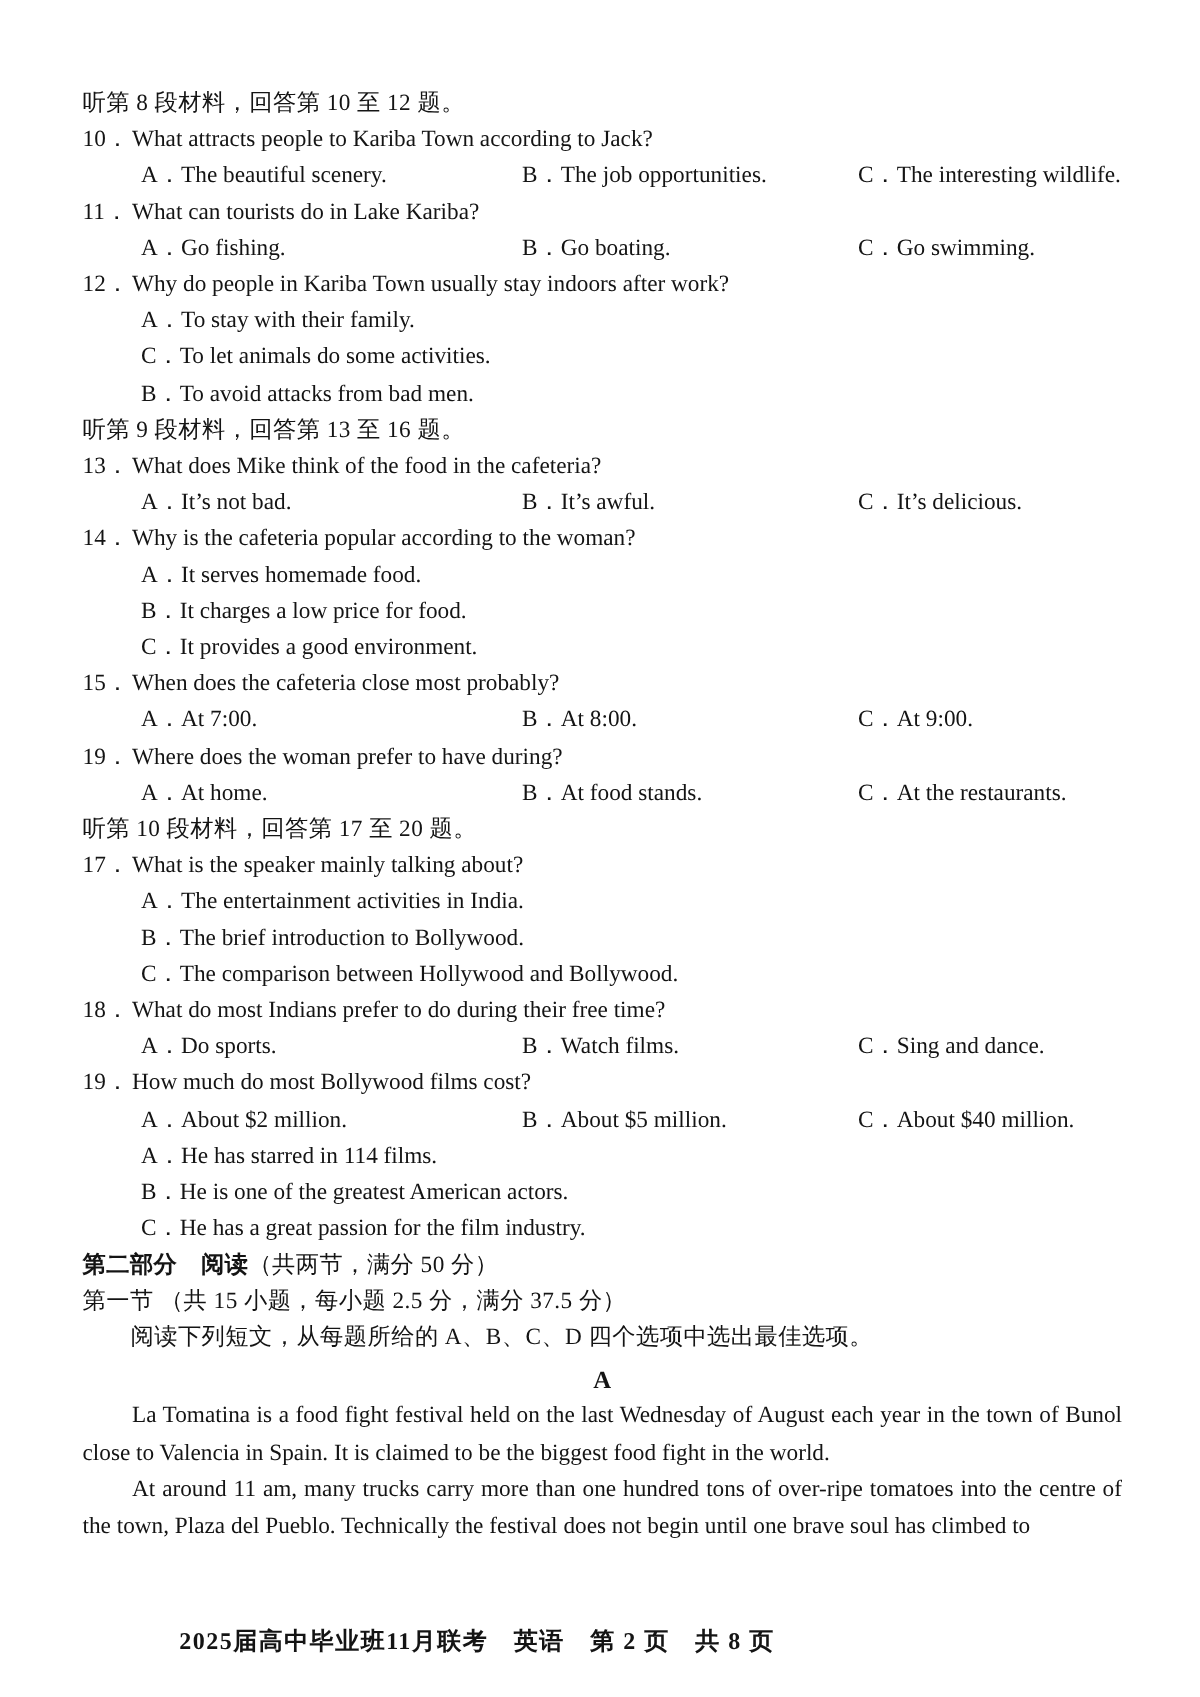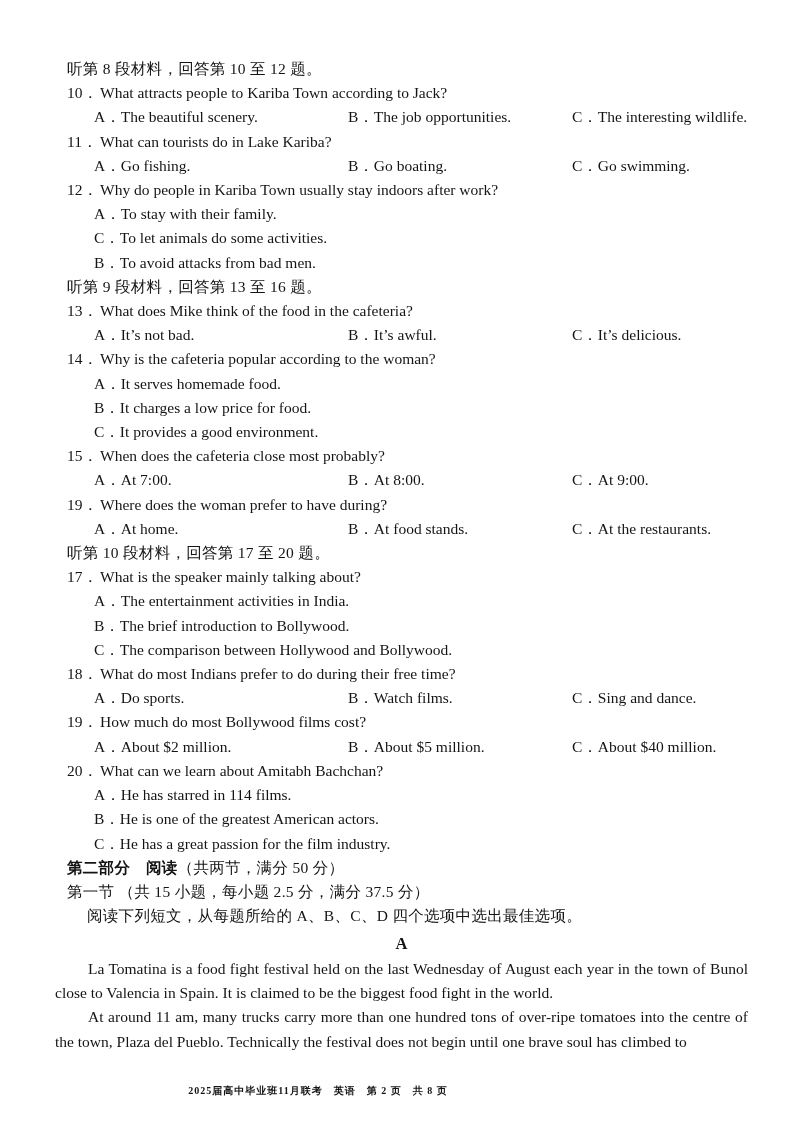--- a/index.html
+++ b/index.html
@@ -6,42 +6,42 @@
   html, body { width:800px; }
   body {
     width:800px; height:1131px;
     background:#ffffff; color:#141414;
     font-family:"Liberation Serif","DejaVu Serif",serif;
     font-size:15.5px;
     position:relative;
     overflow:hidden;
   }
   .content { position:absolute; top:57px; left:55px; width:693px; }
-  .line { line-height:24.2px; white-space:nowrap;margin-left:12px; }
+  .line { line-height:24.2px; white-space:nowrap; }
   .cn { letter-spacing:0.3px; }
   .qnum { display:inline-block; min-width:33px; }
   .opts-row { display:flex; line-height:24.2px; padding-left:39px; }
   .opt-col-a { width:219px; }
   .opt-col-b { width:224px;margin-left:35px; }
   .opt-col-c { flex:1; }
   .opt-stacked { line-height:24.2px; padding-left:39px; }
   .olabel { display:inline-block; min-width:2px; }
   .bold { font-weight:bold; }
   .read-instruction { line-height:24.2px; text-indent:32px; }
   .passage-label {
     text-align:center; font-weight:bold; line-height:24.2px;
     font-size:16.5px; margin-top:4px;
   }
   .para {
     line-height:24.4px; text-align:justify; text-indent:33px;
   }
   .subheading { line-height:24.4px; font-weight:bold; padding-left:33px; }
   .page-footer {
     position:absolute; top:1084px; left:0; width:636px;
-    text-align:center; font-weight:bold; font-size:10px;
+    text-align:center; font-weight:bold; font-size:16px;
     letter-spacing:1px;
   }
 </style>
 </head>
 <body>
 
 <div class="content">
 
   <div class="line cn">听第 8 段材料，回答第 10 至 12 题。</div>
 
@@ -106,21 +106,20 @@
     <span class="opt-col-c"><span class="olabel">C．</span><span>Sing and dance.</span></span>
   </div>
 
   <div class="line"><span class="qnum">19．</span><span>How much do most Bollywood films cost?</span></div>
   <div class="opts-row">
     <span class="opt-col-a"><span class="olabel">A．</span><span>About $2 million.</span></span>
     <span class="opt-col-b"><span class="olabel">B．</span><span>About $5 million.</span></span>
     <span class="opt-col-c"><span class="olabel">C．</span><span>About $40 million.</span></span>
   </div>
 
-  <div class="line"><span class="qnum">20．</span><span>What can we learn about Amitabh Bachchan?</span></div>
   <div class="opt-stacked"><span class="olabel">A．</span><span>He has starred in 114 films.</span></div>
   <div class="opt-stacked"><span class="olabel">B．</span><span>He is one of the greatest American actors.</span></div>
   <div class="opt-stacked"><span class="olabel">C．</span><span>He has a great passion for the film industry.</span></div>
 
   <div class="line cn"><span class="bold">第二部分　阅读</span><span>（共两节，满分 50 分）</span></div>
   <div class="line cn"><span>第一节</span><span> </span><span>（共 15 小题，每小题 2.5 分，满分 37.5 分）</span></div>
   <div class="read-instruction cn">阅读下列短文，从每题所给的 A、B、C、D 四个选项中选出最佳选项。</div>
 
   <div class="passage-label">A</div>
   <p class="para">La Tomatina is a food fight festival held on the last Wednesday of August each year in the town of Bunol close to Valencia in Spain. It is claimed to be the biggest food fight in the world.</p>

